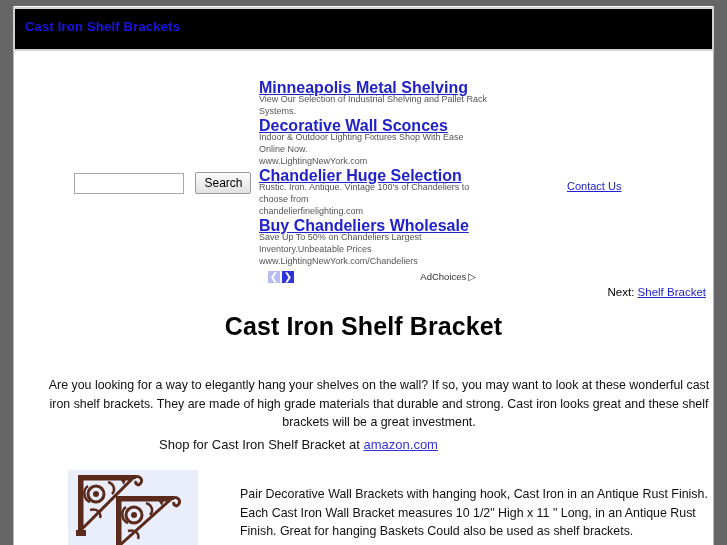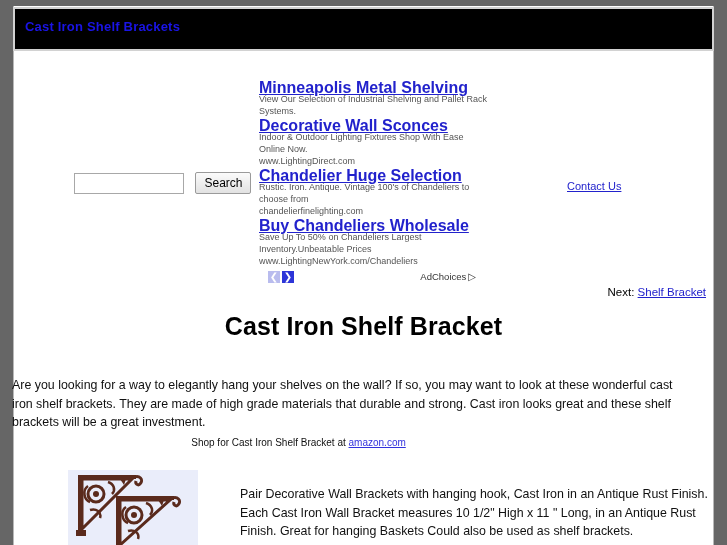--- a/index.html
+++ b/index.html
@@ -204,36 +204,37 @@
     text-align: center;
     font-size: 25px;
     font-weight: bold;
     color: #000000;
     letter-spacing: 0.1px;
   }
 
   
   .intro {
     position: absolute;
-    left: 12px;
+    left: 42px;
     top: 376px;
     width: 674px;
+    text-align: center;
     font-size: 12.4px;
     line-height: 18.5px;
     color: #111111;
   }
 
   
   .shop-line {
     position: absolute;
     left: 0;
     top: 437px;
     width: 597px;
     text-align: center;
-    font-size: 10px;
+    font-size: 13px;
     color: #111111;
   }
   .shop-link {
     color: #3333dd;
     text-decoration: underline;
     cursor: pointer;
   }
 
   
   .product-image {
@@ -275,21 +276,21 @@
   <div class="ads">
 
     <div class="ad">
       <span class="ad-title">Minneapolis Metal Shelving</span>
       <span class="ad-desc">View Our Selection of Industrial Shelving and Pallet Rack Systems.</span>
     </div>
 
     <div class="ad">
       <span class="ad-title">Decorative Wall Sconces</span>
       <span class="ad-desc">Indoor &amp; Outdoor Lighting Fixtures Shop With Ease Online Now.</span>
-      <span class="ad-url">www.LightingDirect.com</span>
+      <span class="ad-url">www.LightingNewYork.com</span>
     </div>
 
     <div class="ad">
       <span class="ad-title">Chandelier Huge Selection</span>
       <span class="ad-desc">Rustic. Iron. Antique. Vintage 100's of Chandeliers to choose from</span>
       <span class="ad-url">chandelierfinelighting.com</span>
     </div>
 
     <div class="ad">
       <span class="ad-title">Buy Chandeliers Wholesale</span>

